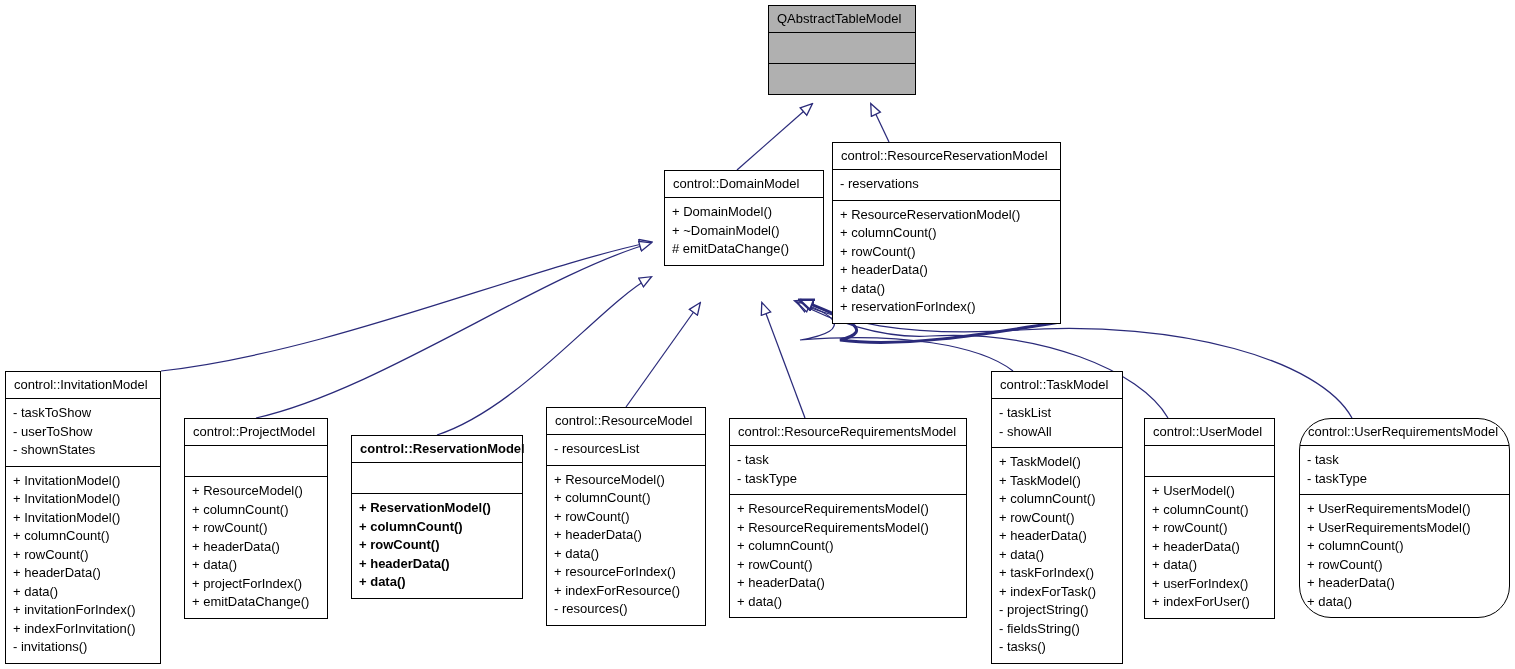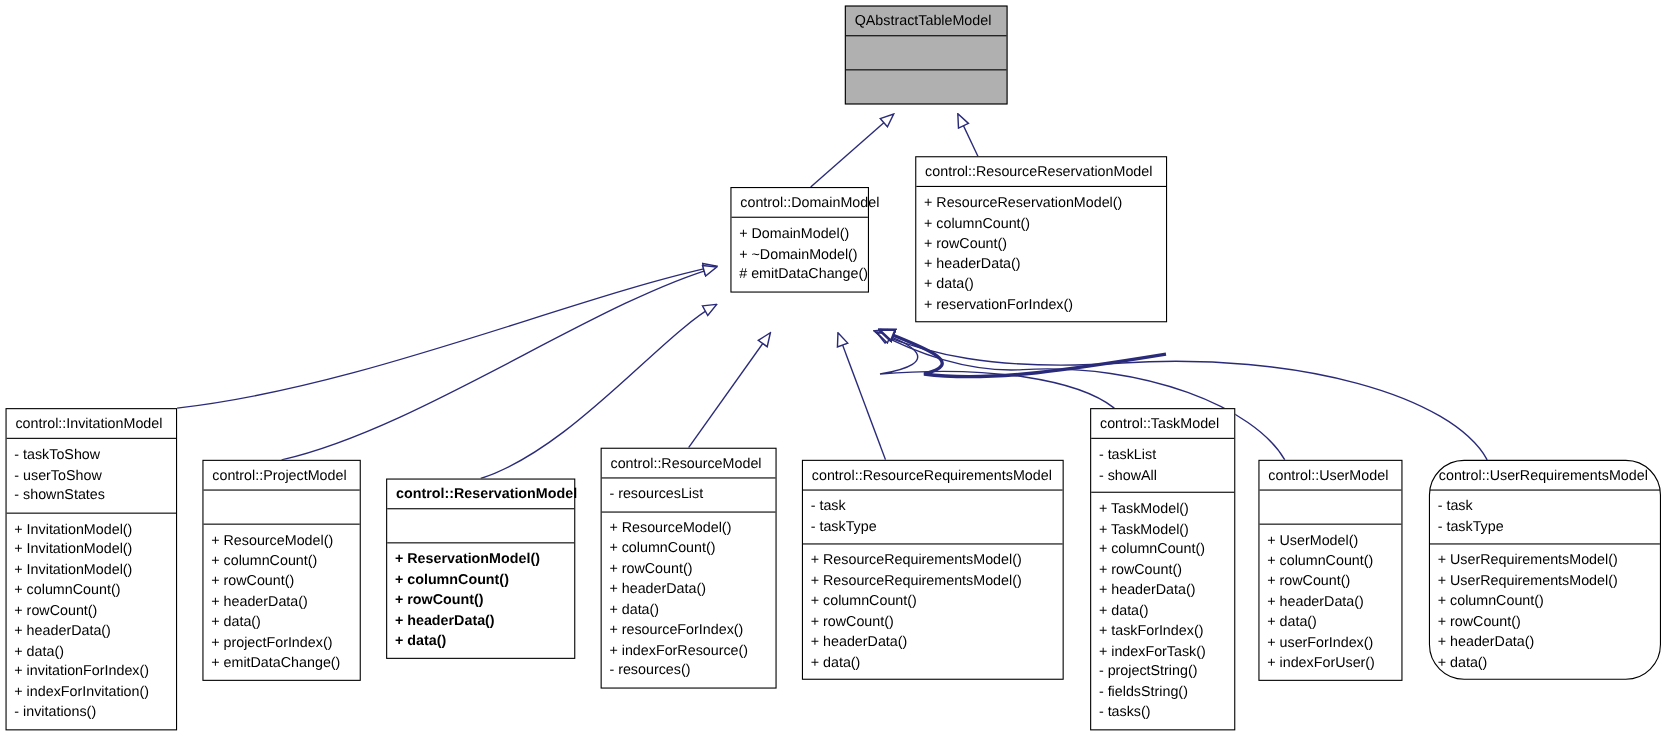--- a/index.html
+++ b/index.html
@@ -101,31 +101,34 @@
       <path d="M 1060 322 C 980 335, 900 348, 840 340 C 880 330, 840 316, 800 300" marker-end="url(#hollowTriBold)"></path>
     </g>
   </svg>
 
   <div class="uml-class root" style="left:768px; top:5px; width:148px;">
     <div class="cls-name">QAbstractTableModel</div>
     <div class="cls-attrs empty cls-sep"></div>
     <div class="cls-ops empty cls-sep"></div>
   </div>
 
-  <div class="uml-class" style="left:664px; top:170px; width:126px;">
+  <div class="uml-class" style="left:664px; top:170px; width:160px;">
     <div class="cls-name">control::DomainModel</div>
     <div class="cls-ops cls-sep">
       <div class="member">+ DomainModel()</div>
       <div class="member">+ ~DomainModel()</div>
       <div class="member"># emitDataChange()</div>
     </div>
   </div>
 
   <div class="uml-class" style="left:832px; top:142px; width:229px;">
     <div class="cls-name">control::ResourceReservationModel</div>
+    <div class="cls-attrs cls-sep">
+      <div class="member">- reservations</div>
+    </div>
     <div class="cls-ops cls-sep">
       <div class="member">+ ResourceReservationModel()</div>
       <div class="member">+ columnCount()</div>
       <div class="member">+ rowCount()</div>
       <div class="member">+ headerData()</div>
       <div class="member">+ data()</div>
       <div class="member">+ reservationForIndex()</div>
     </div>
   </div>
 

